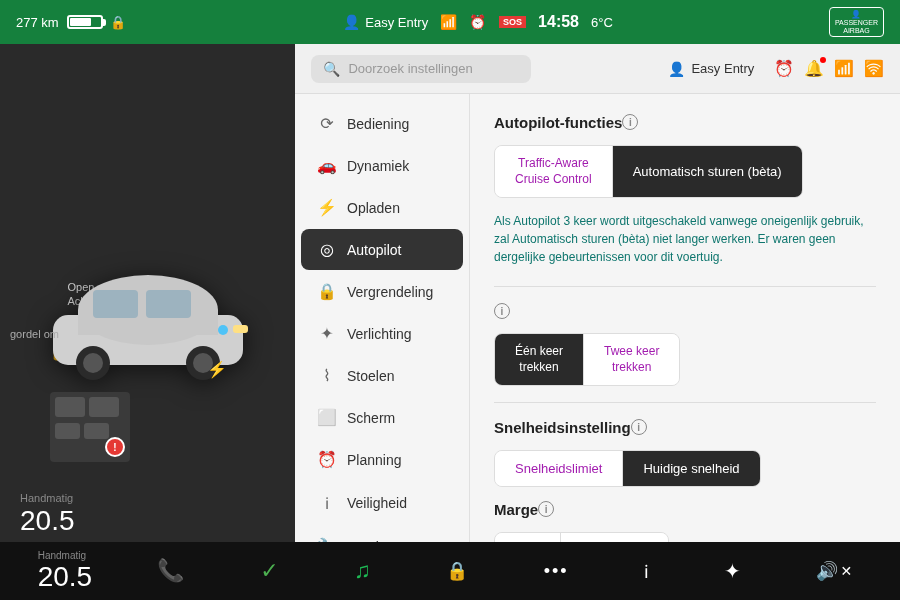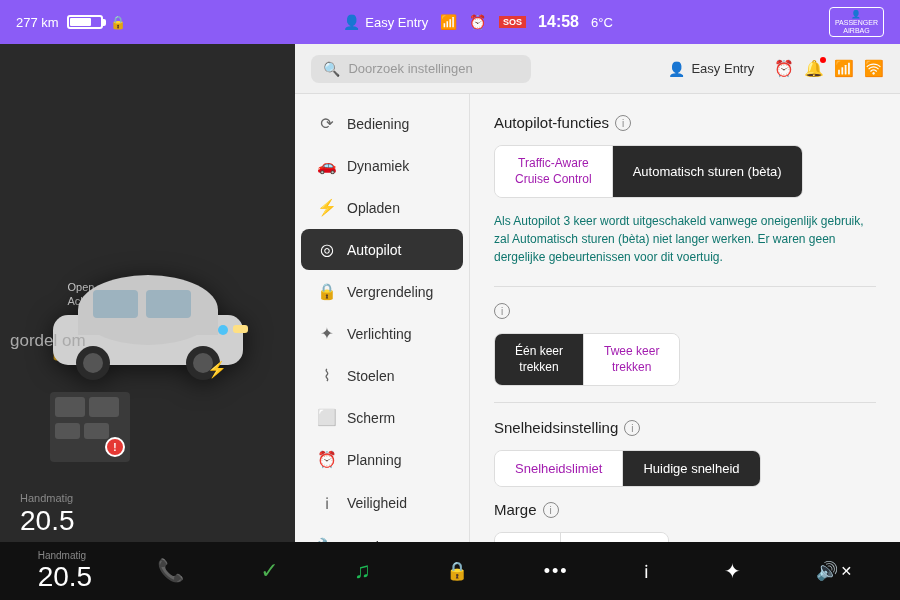--- a/index.html
+++ b/index.html
@@ -10,21 +10,21 @@
       font-family: -apple-system, 'Helvetica Neue', Arial, sans-serif;
       overflow: hidden;
       position: relative;
     }
 
     
     #status-bar {
       position: absolute;
       top: 0; left: 0; right: 0;
       height: 44px;
-      background: #8b5cf6;
+      background: #15803d;
       display: flex;
       align-items: center;
       padding: 0 16px;
       z-index: 10;
     }
     .status-left {
       display: flex;
       align-items: center;
       gap: 8px;
       color: #fff;
@@ -291,25 +291,24 @@
     
     #settings-content {
       flex: 1;
       padding: 20px 24px;
       overflow-y: auto;
       background: #f5f5f5;
     }
 
     .section-title {
       font-size: 15px;
-      font-weight: 400;
+      font-weight: 700;
       color: #222;
       display: flex;
-      align-items: flex-end;
-      gap: 6px;
+      align-items: flex-start;
       margin-bottom: 14px;
     }
     .info-icon {
       width: 16px;
       height: 16px;
       border: 1.5px solid #888;
       border-radius: 50%;
       display: inline-flex;
       align-items: center;
       justify-content: center;
@@ -465,21 +464,21 @@
 
           <rect x="195" y="65" width="15" height="8" rx="3" fill="#ffe082"></rect>
 
           <circle cx="185" cy="70" r="5" fill="#4fc3f7"></circle>
         </svg>
         <div class="charge-icon-car">⚡</div>
       </div>
     </div>
 
     <div style="position:absolute; bottom:80px; left:10px; right:10px;">
-      <div style="color:#aaa; font-size:17px; margin-bottom:1px;">gordel om</div>
+      <div style="color:#aaa; font-size:11px; margin-bottom:12px;">gordel om</div>
       <div style="display:flex; gap:8px; align-items:center;">
         <div class="floor-mat-icon">
           <div style="display:flex; gap:4px;">
             <div class="mat-seat"></div>
             <div class="mat-seat"></div>
           </div>
           <div style="display:flex; gap:4px; margin-top:3px;">
             <div class="mat-seat" style="width:25px; height:16px;"></div>
             <div class="mat-seat" style="width:25px; height:16px;"></div>
           </div>

